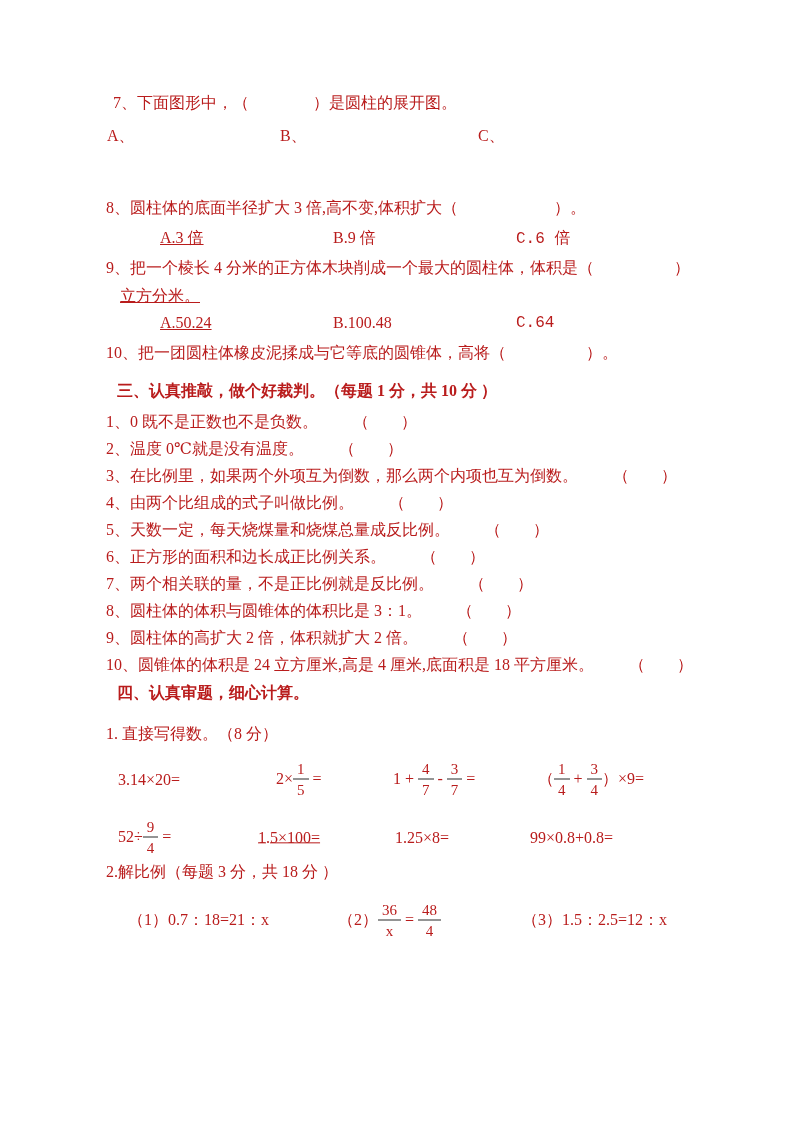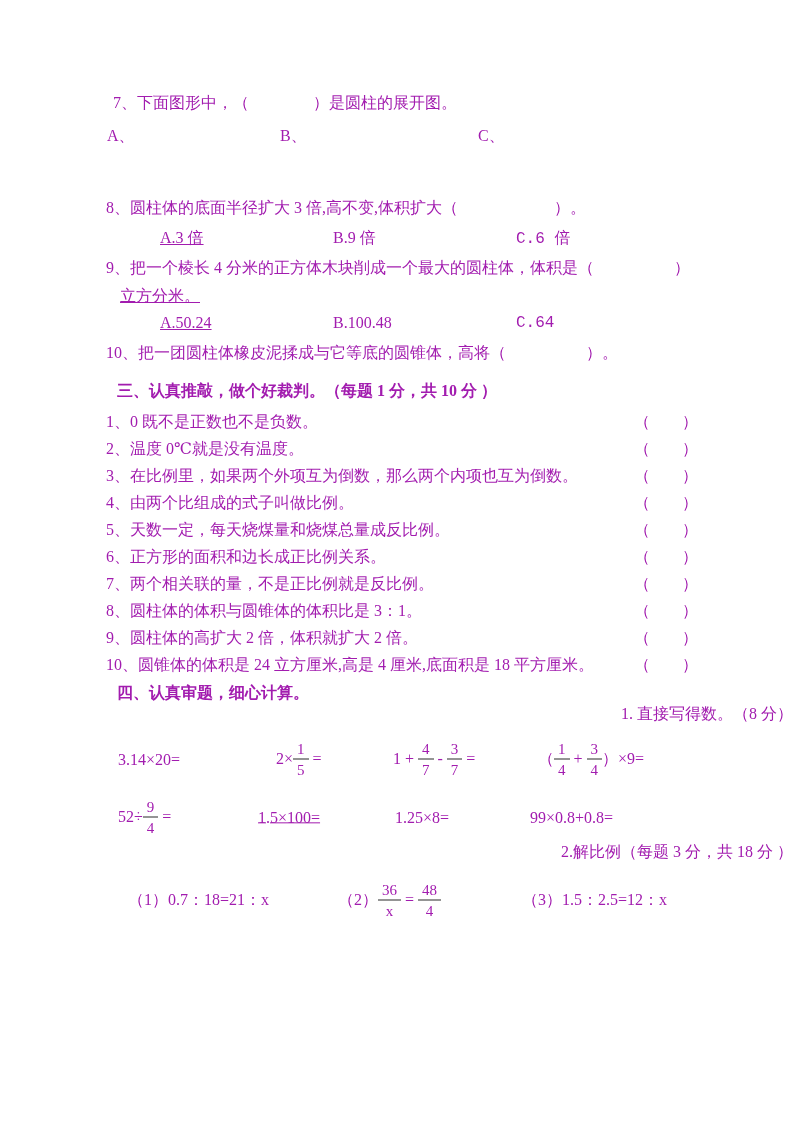--- a/index.html
+++ b/index.html
@@ -5,21 +5,21 @@
   html,body{margin:0;padding:0;background:#e8e8e8;}
   .page{
     position:relative;
     width:793px;height:1122px;
     margin:0 auto;
     background:#ffffff;
     box-sizing:border-box;
     padding:93px 0 0 106px;
     font-family:"Liberation Serif","DejaVu Serif",serif;
     font-size:16px;
-    color:#a21caf;
+    color:#b91c1c;
     overflow:hidden;
   }
   .line{line-height:20px;white-space:nowrap;}
   .q-stem{margin-bottom:13px;}
   .q7-stem{padding-left:7px;}
   .q9-line2{padding-left:14px;text-decoration:underline;}
 
   
   .optrow{position:relative;height:20px;}
   .optrow .opt{position:absolute;top:0;white-space:nowrap;}
@@ -29,21 +29,21 @@
   .optrow-abc .opt:nth-child(1){left:54px;text-decoration:underline;}
   .optrow-abc .opt:nth-child(2){left:227px;}
   .optrow-abc .opt:nth-child(3){left:410px;font-family:Liberation Mono, monospace;}
 
   .figure-space{height:52px;}
   .gap8{height:8px;} .gap9{height:9px;} .gap10{height:10px;}
 
   .sec-header{font-weight:bold;padding-left:11px;line-height:22px;margin-bottom:6px;white-space:nowrap;}
 
   
-  .tf-row{display:flex;justify-content:space-between;width:592px;line-height:27px;white-space:nowrap;}
+  .tf-row{display:flex;width:592px;line-height:27px;white-space:nowrap;gap:35px;}
   .tf-blank{flex:0 0 auto;}
 
   
   .mrow{position:relative;height:50px;}
   .mrow .mcol{position:absolute;top:50%;transform:translateY(-50%);white-space:nowrap;}
   .mrow .mcol > span{vertical-align:middle;}
   .row1 .mcol:nth-child(1){left:12px;}
   .row1 .mcol:nth-child(2){left:170px;}
   .row1 .mcol:nth-child(3){left:287px;}
   .row1 .mcol:nth-child(4){left:432px;}
@@ -53,21 +53,21 @@
   .row2 .mcol:nth-child(4){left:424px;}
   .prow{height:52px;margin-top:12px;}
   .prow .mcol:nth-child(1){left:22px;}
   .prow .mcol:nth-child(2){left:232px;}
   .prow .mcol:nth-child(3){left:416px;}
 
   .frac{display:inline-block;vertical-align:middle;text-align:center;font-size:15px;line-height:1.2;}
   .frac .num{display:block;border-bottom:1px solid #2a2a2a;padding:0 4px 1px;}
   .frac .den{display:block;padding-top:1px;}
 
-  .sub-line{line-height:20px;white-space:nowrap;text-align:right;}
+  .sub-line{line-height:20px;white-space:nowrap;}
 </style>
 </head>
 <body>
 
 <div class="page">
 
   <div>
 
     <div class="line q-stem q7-stem">7、下面图形中，（　　　　）是圆柱的展开图。</div>
     <div class="optrow optrow-q7">
@@ -141,21 +141,21 @@
       <span>9、圆柱体的高扩大 2 倍，体积就扩大 2 倍。</span>
       <span class="tf-blank">（　　）</span>
     </div>
     <div class="tf-row">
       <span>10、圆锥体的体积是 24 立方厘米,高是 4 厘米,底面积是 18 平方厘米。</span>
       <span class="tf-blank">（　　）</span>
     </div>
   </div>
 
   <div>
-    <div class="sec-header" style="margin-top:4px;margin-bottom:0;">四、认真审题，细心计算。</div>
+    <div class="sec-header" style="margin-top:4px;margin-bottom:20px;">四、认真审题，细心计算。</div>
     <div class="sub-line">1. 直接写得数。（8 分）</div>
 
     <div class="mrow row1" style="margin-top:10px;">
       <span class="mcol"><span>3.14×20=</span></span>
       <span class="mcol"><span>2×</span><span class="frac"><span class="num">1</span><span class="den">5</span></span><span> =</span></span>
       <span class="mcol"><span>1 + </span><span class="frac"><span class="num">4</span><span class="den">7</span></span><span> - </span><span class="frac"><span class="num">3</span><span class="den">7</span></span><span> =</span></span>
       <span class="mcol"><span>（</span><span class="frac"><span class="num">1</span><span class="den">4</span></span><span> + </span><span class="frac"><span class="num">3</span><span class="den">4</span></span><span>）×9=</span></span>
     </div>
 
     <div class="mrow row2" style="margin-top:8px;">

